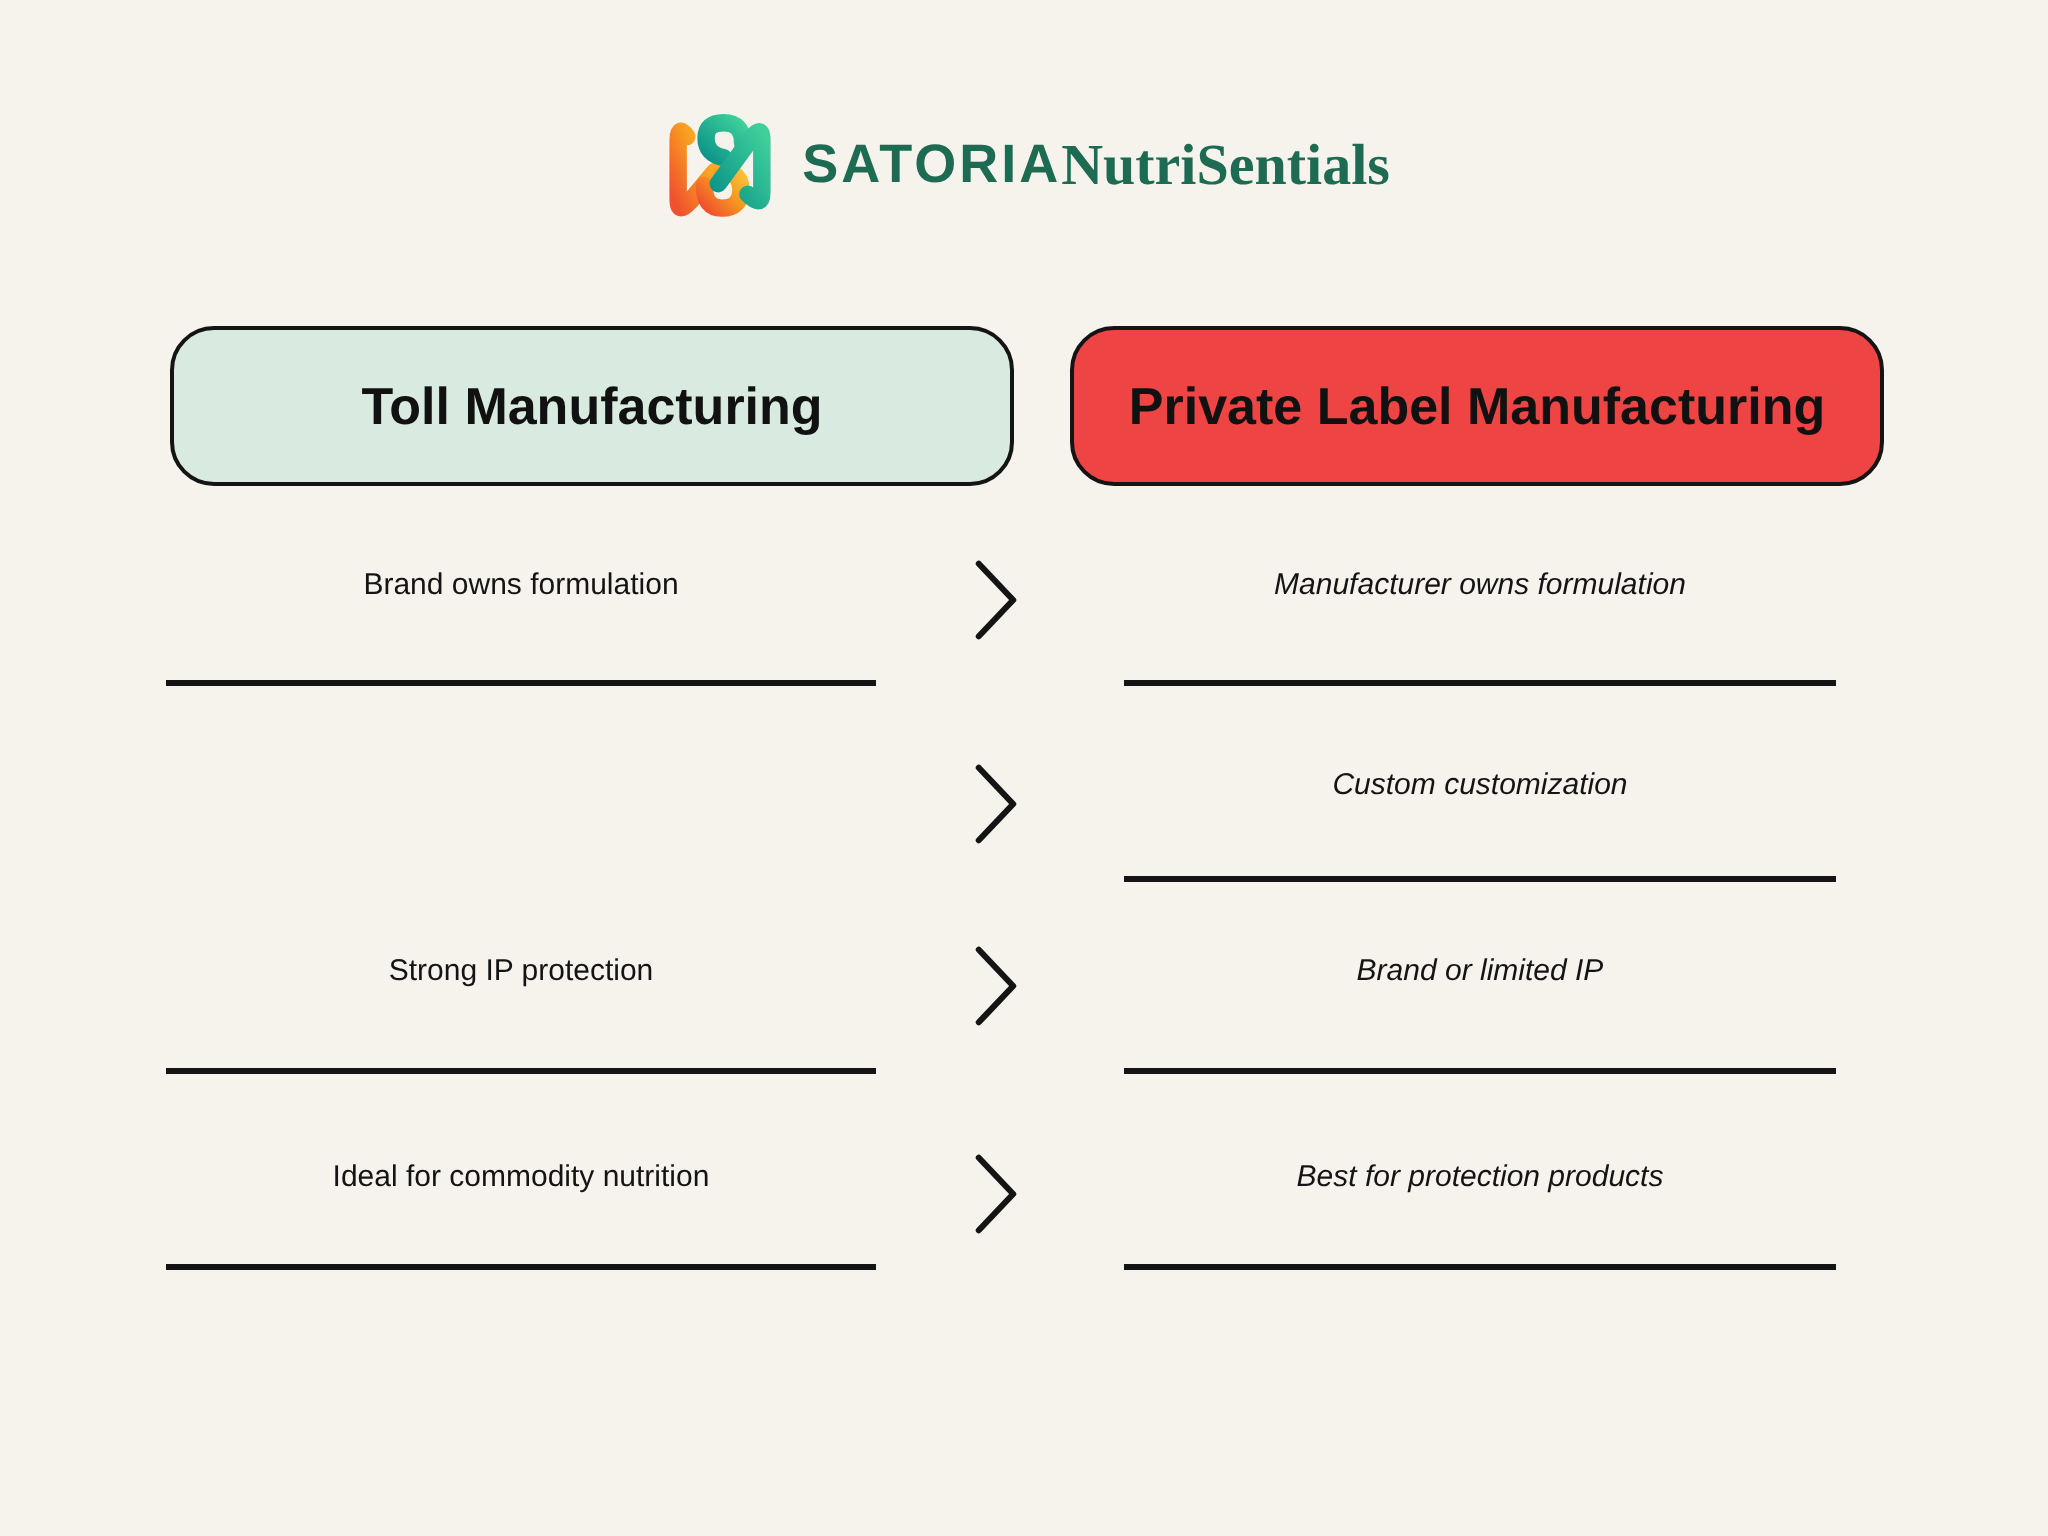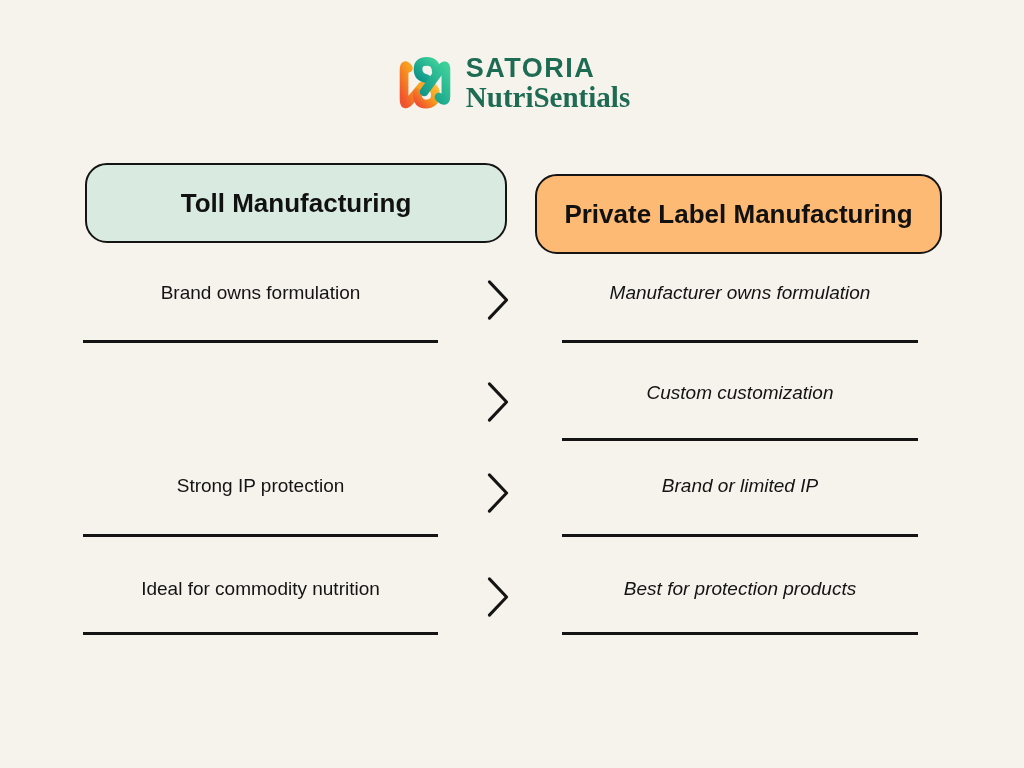--- a/index.html
+++ b/index.html
@@ -11,21 +11,21 @@
     color:#141414;
     overflow:hidden;
   }
 
   
   .logo {
     position:absolute; top:50px; left:0; right:0;
     display:flex; justify-content:center; align-items:center; gap:10px;
   }
   .logo-mark { width:62px; height:68px; flex:0 0 auto; }
-  .logo-text { display:flex; flex-direction:column; justify-content:center; }
+  .logo-text { display:flex; justify-content:center; }
   .brand {
     font-weight:bold; font-size:27px; letter-spacing:1.5px;
     color:#1c6b52; line-height:1.05;
   }
   .tagline {
     font-family:"Liberation Serif", serif;
     font-weight:bold; font-size:29px;
     color:#1c6b52; line-height:1.1;
   }
 
@@ -38,21 +38,21 @@
     box-sizing:border-box;
   }
   .header-left  { left:85px;  width:422px; }
   .header-right { left:535px; width:407px; }
 
   
   .cell {
     position:absolute;
     display:flex; justify-content:center; align-items:flex-start;
     text-align:center;
-    font-size:19px; line-height:22px; color:#141414;
+    font-size:15px; line-height:22px; color:#141414;
     border-bottom:3px solid #141414;
     box-sizing:border-box;
   }
   .cell-left  { left:83px;  width:355px; }
   .cell-right { left:562px; width:356px;font-style:italic; }
 
   .r1 { top:282px; height:61px; }
   .r2 { top:382px; height:59px; }
   .r3 { top:475px; height:62px; }
   .r4 { top:578px; height:57px; }
@@ -93,21 +93,21 @@
       <path d="M33 48 L52 22 Q58 14 58 23 L58 53 Q58 62 50 54" stroke="url(#tg)" stroke-width="10" fill="none" stroke-linecap="round" stroke-linejoin="round"></path>
     </svg>
     <div class="logo-text">
       <span class="brand">SATORIA</span>
       <span class="tagline">NutriSentials</span>
     </div>
   </div>
 
   <div class="header-box header-left" style="background: rgb(217, 234, 225);">Toll Manufacturing</div>
 
-  <div class="header-box header-right" style="background: #fdba74; margin-top: 11px;">Private Label Manufacturing</div>
+  <div class="header-box header-right" style="background: #ef4444;">Private Label Manufacturing</div>
 
   <div class="cell cell-left r1">Brand owns formulation</div>
   <svg class="chevron c1" viewBox="0 0 24 44">
     <path d="M3 3 L21 22 L3 41" stroke="#141414" stroke-width="3.2" fill="none" stroke-linecap="round" stroke-linejoin="round"></path>
   </svg>
   <div class="cell cell-right r1">Manufacturer owns formulation</div>
 
   <svg class="chevron c2" viewBox="0 0 24 44">
     <path d="M3 3 L21 22 L3 41" stroke="#141414" stroke-width="3.2" fill="none" stroke-linecap="round" stroke-linejoin="round"></path>
   </svg>

